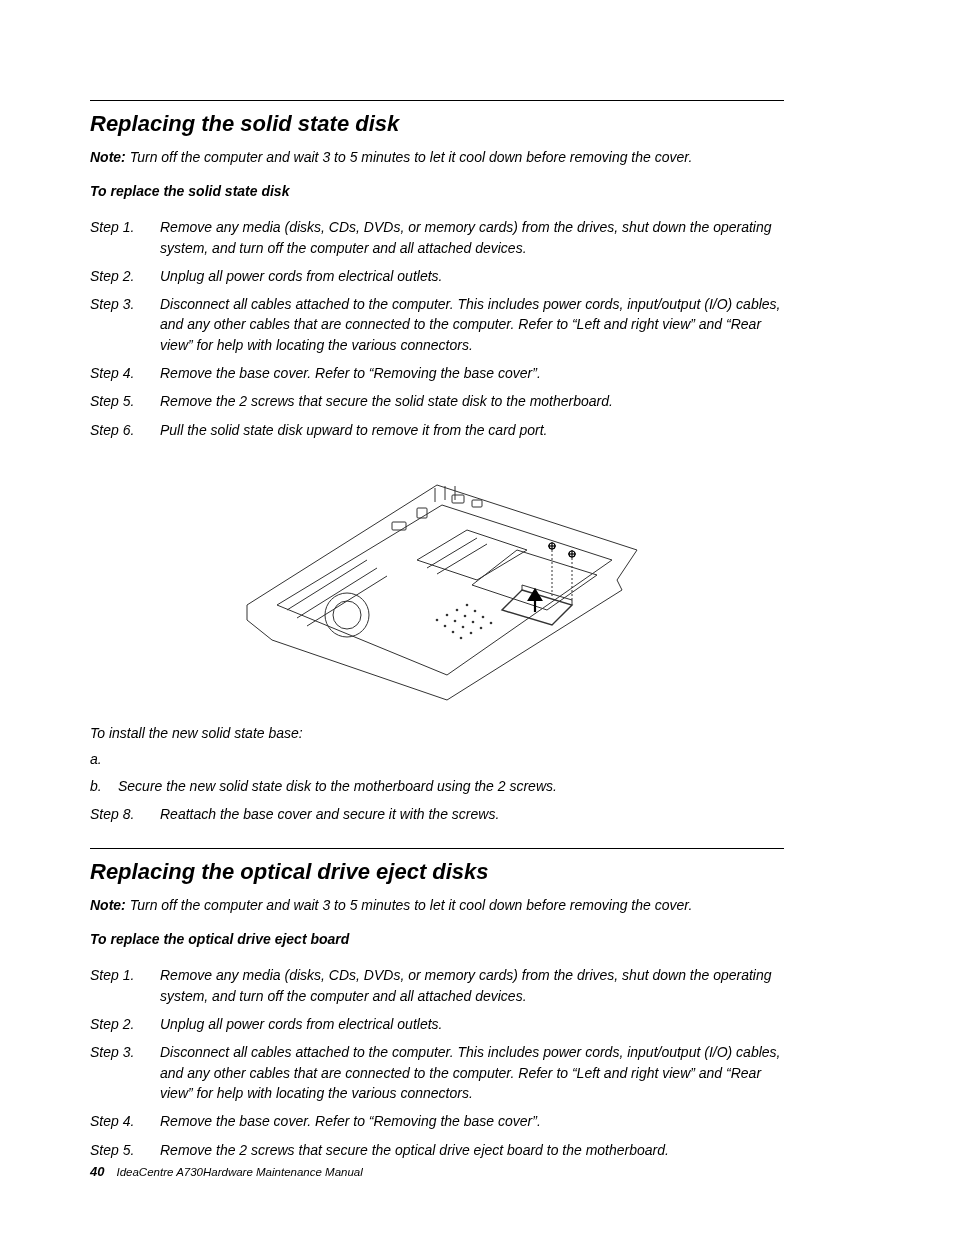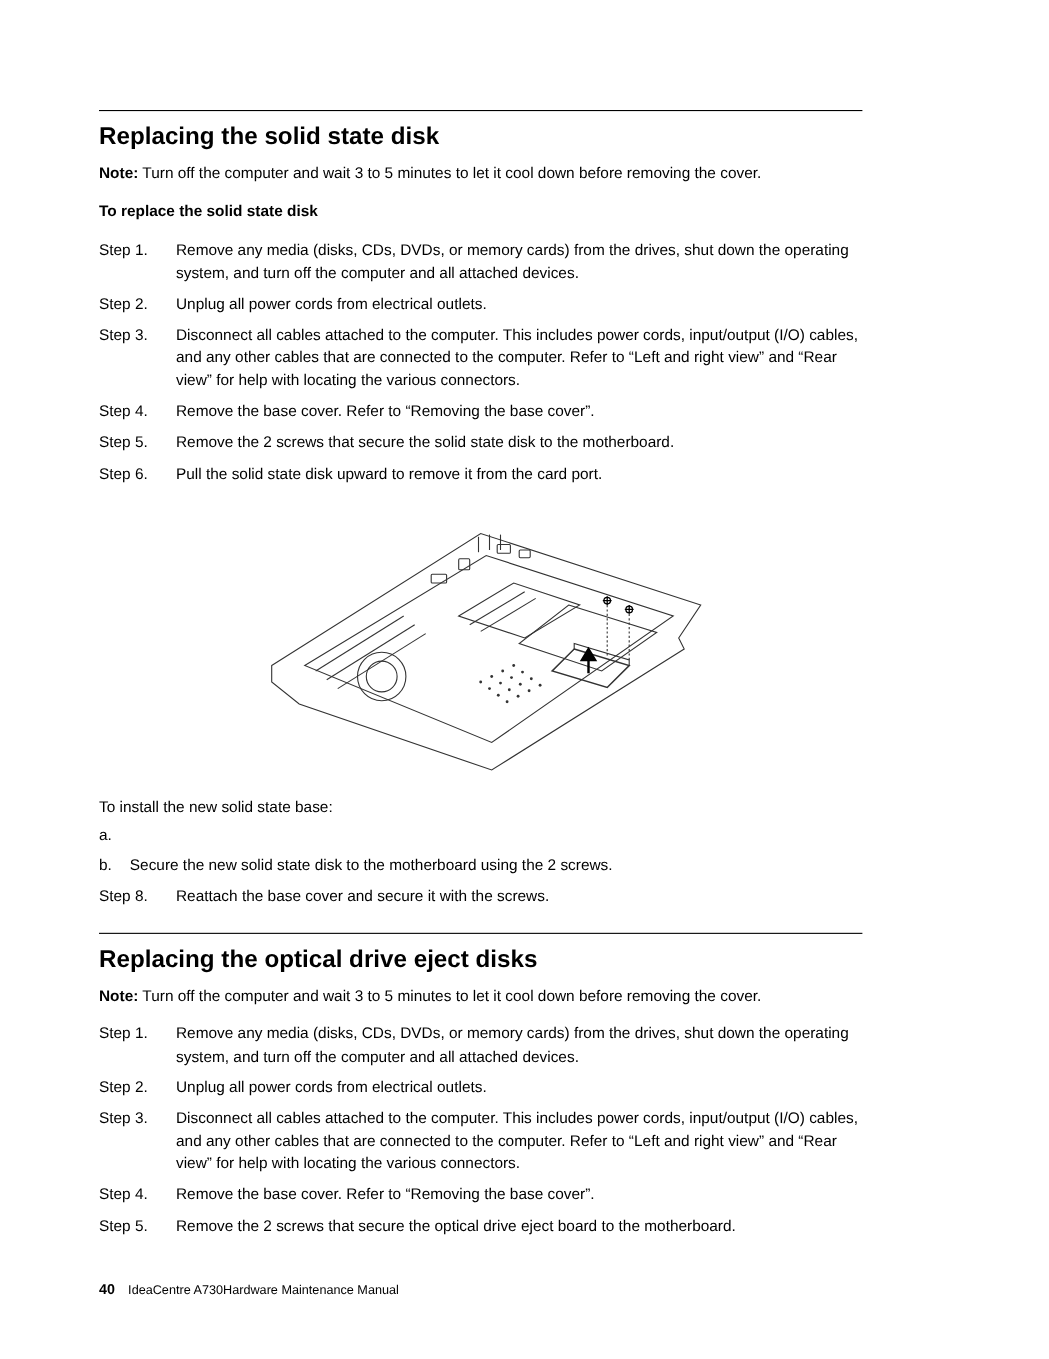--- a/index.html
+++ b/index.html
@@ -9,20 +9,21 @@
     margin: 0;
     padding: 0;
     background: #fff;
   }
   .page {
     width: 874px;
     height: 1235px;
     box-sizing: border-box;
     padding: 100px 90px 50px 90px;
     position: relative;
+    font-style: italic;
   }
   .section {
     border-top: 1.5px solid #000;
     padding-top: 10px;
     margin-bottom: 24px;
   }
   h1.section-title {
     font-size: 22px;
     font-weight: bold;
     margin: 0 0 10px 0;
@@ -220,20 +221,21 @@
         <div class="step-body">Reattach the base cover and secure it with the screws.</div>
       </div>
     </div>
   </div>
 
   <div class="section">
     <h1 class="section-title">Replacing the optical drive eject disks</h1>
     <p class="note-line">
       <span class="bold">Note:</span><span> Turn off the computer and wait 3 to 5 minutes to let it cool down before removing the cover.</span>
     </p>
+    <p class="sub-heading">To replace the optical drive eject board</p>
 
     <div class="steps">
       <div class="step">
         <div class="step-label">Step 1.</div>
         <div class="step-body">Remove any media (disks, CDs, DVDs, or memory cards) from the drives, shut down the operating system, and turn off the computer and all attached devices.</div>
       </div>
       <div class="step">
         <div class="step-label">Step 2.</div>
         <div class="step-body">Unplug all power cords from electrical outlets.</div>
       </div>

